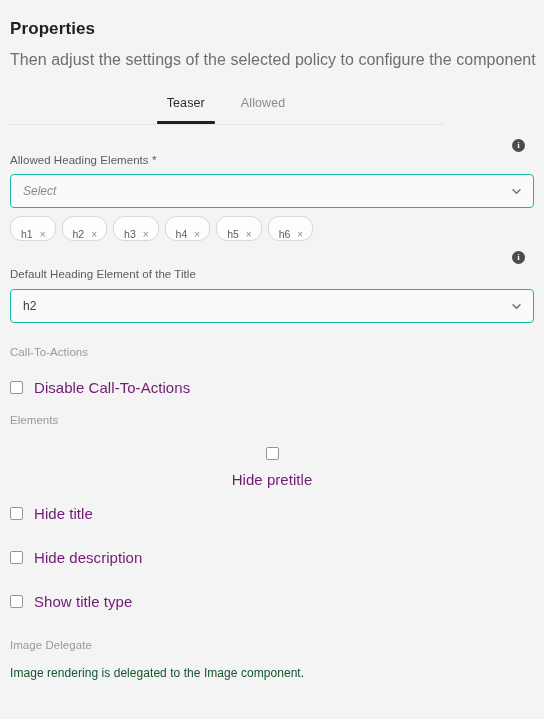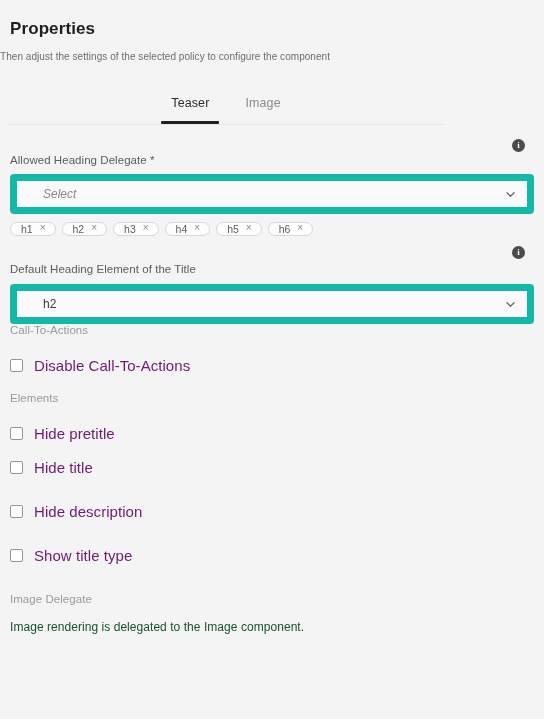--- a/index.html
+++ b/index.html
@@ -30,22 +30,23 @@
     font-weight: bold;
     color: #1f1f1f;
     letter-spacing: 0.1px;
     padding: 0 0 0 10px;
     margin: 0;
     position: absolute;
     top: 19px;
     left: 0;
   }
   .page-subtitle {
-    font-size: 10px;
+    font-size: 16px;
     color: #6e6e6e;
+    padding-left: 10px;
     position: absolute;
     top: 51px;
     left: 0;
     letter-spacing: 0.05px;
   }
 
   
   .tabs-wrap {
     position: absolute;
     top: 93px;
@@ -124,28 +125,28 @@
     line-height: 13px;
     text-align: center;
     font-family: "Liberation Serif", serif;
     cursor: pointer;
     user-select: none;
   }
 
   .select-box {
     box-sizing: border-box;
     width: 100%;
-    height: 40px;
+    height: 34px;
     background: #fafafa;
-    border: 7px solid #14b8a6;
+    border: 1px solid #14b8a6;
     border-radius: 4px;
     display: flex;
     align-items: center;
     justify-content: space-between;
-    padding: 0 11px 0 26px;
+    padding: 0 11px 0 12px;
     cursor: pointer;
   }
   .select-value {
     font-size: 12px;
     color: #3a3a3a;
   }
   .select-value.placeholder {
     font-style: italic;
     color: #8a8a8a;
   }
@@ -159,26 +160,26 @@
   
   .chips {
     display: flex;
     flex-wrap: wrap;
     gap: 6px;
     padding: 0 10px;
     margin-top: 8px;
   }
   .chip {
     box-sizing: border-box;
-    height: 14px;
+    height: 25px;
     border: 1px solid #d8d8d8;
     border-radius: 11px;
     background: #fdfdfd;
     display: inline-flex;
-    align-items: flex-start;
+    align-items: flex-end;
     gap: 7px;
     padding: 0 9px 0 10px;
     font-size: 10.5px;
     color: #5e5e5e;
     cursor: default;
   }
   .chip-x {
     font-size: 10px;
     color: #8a8a8a;
     line-height: 1;
@@ -228,30 +229,30 @@
 <body>
 
 <div class="panel">
 
   <h1 class="page-title">Properties</h1>
   <div class="page-subtitle">Then adjust the settings of the selected policy to configure the component</div>
 
   <div class="tabs-wrap">
     <div class="tabs-row">
       <button class="tab active">Teaser</button>
-      <button class="tab">Image</button>
+      <button class="tab">Allowed</button>
     </div>
     <div class="tabs-divider"></div>
   </div>
 
   <div class="form">
 
     <div class="field" style="margin-top:0px;">
       <div class="info-icon" style="top:-1px;">i</div>
-      <label class="field-label" style="display:block;padding-top:14px;">Allowed Heading Delegate *</label>
+      <label class="field-label" style="display:block;padding-top:14px;">Allowed Heading Elements *</label>
       <div class="select-box" style="margin-top:8px;">
         <span class="select-value placeholder">Select</span>
         <span class="chev">
           <svg viewBox="0 0 12 12" width="11" height="11">
               <path d="M2.2 4.2 L6 8 L9.8 4.2" fill="none" stroke="#6d6d6d" stroke-width="1.5" stroke-linecap="round" stroke-linejoin="round"></path>
             </svg>
         </span>
       </div>
     </div>
 
@@ -288,30 +289,30 @@
       <div class="select-box" style="margin-top:9px;">
         <span class="select-value">h2</span>
         <span class="chev">
           <svg viewBox="0 0 12 12" width="11" height="11">
               <path d="M2.2 4.2 L6 8 L9.8 4.2" fill="none" stroke="#6d6d6d" stroke-width="1.5" stroke-linecap="round" stroke-linejoin="round"></path>
             </svg>
         </span>
       </div>
     </div>
 
-    <div class="section-label" style="">Call-To-Actions</div>
+    <div class="section-label" style="margin-top:23px;">Call-To-Actions</div>
 
     <div class="check-row" style="margin-top:21px;">
       <span class="checkbox"></span>
       <span class="check-label">Disable Call-To-Actions</span>
     </div>
 
     <div class="section-label" style="margin-top:18px;">Elements</div>
 
-    <div class="check-row" style="margin-top:21px;">
+    <div class="check-row" style="margin-top:21px;flex-direction:column;">
       <span class="checkbox"></span>
       <span class="check-label">Hide pretitle</span>
     </div>
 
     <div class="check-row" style="margin-top:17px;">
       <span class="checkbox"></span>
       <span class="check-label">Hide title</span>
     </div>
 
     <div class="check-row" style="margin-top:27px;">

